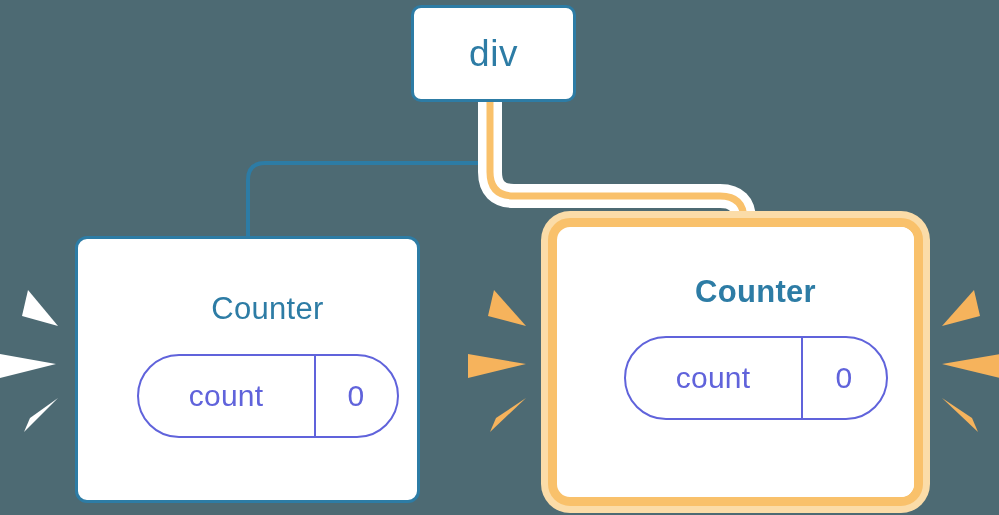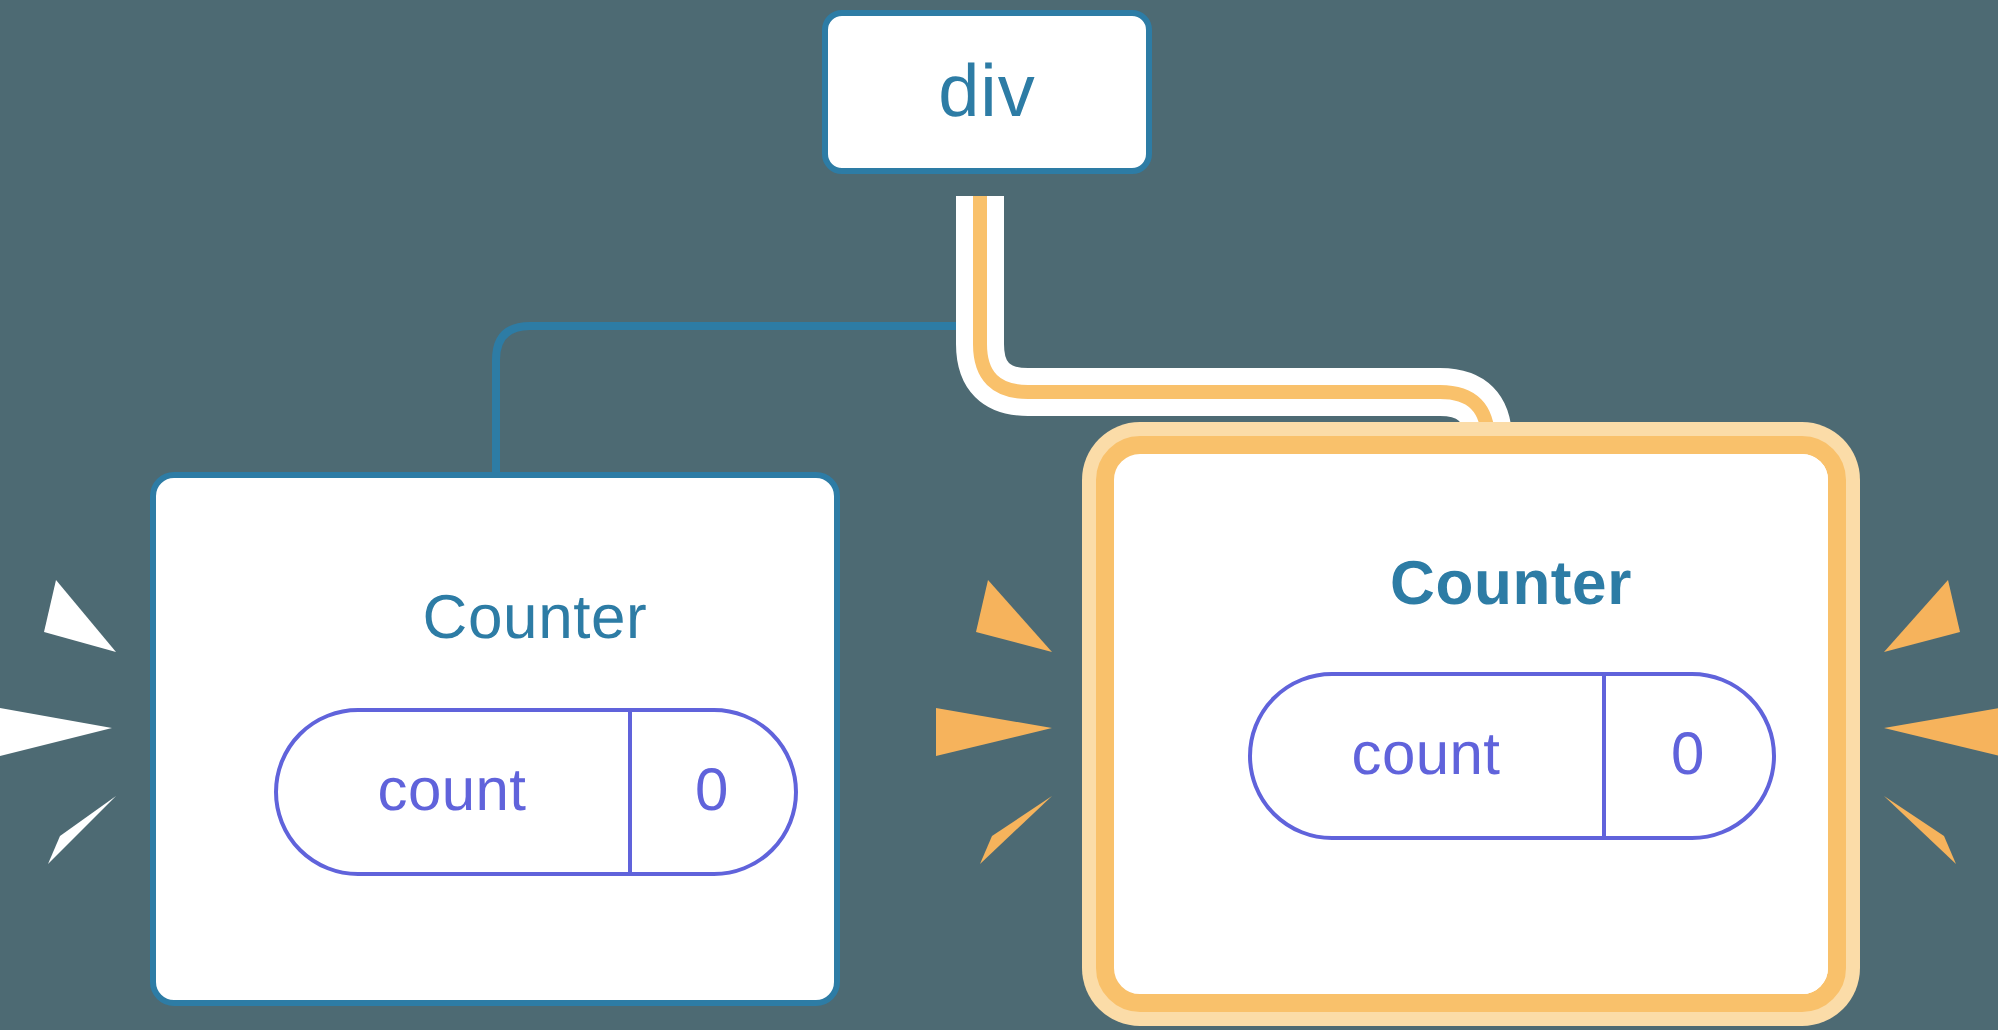--- a/index.html
+++ b/index.html
@@ -25,21 +25,21 @@
     width: 999px;
     height: 515px;
   }
 
   
   .node-div {
     position: absolute;
     left: 411px;
     top: 5px;
     width: 165px;
-    height: 82px;
+    height: 97px;
     background: #ffffff;
     border: 3px solid #2d7ca5;
     border-radius: 10px;
     box-sizing: border-box;
     display: flex;
     align-items: center;
     justify-content: center;
     z-index: 6;
   }
   .node-div-label {

